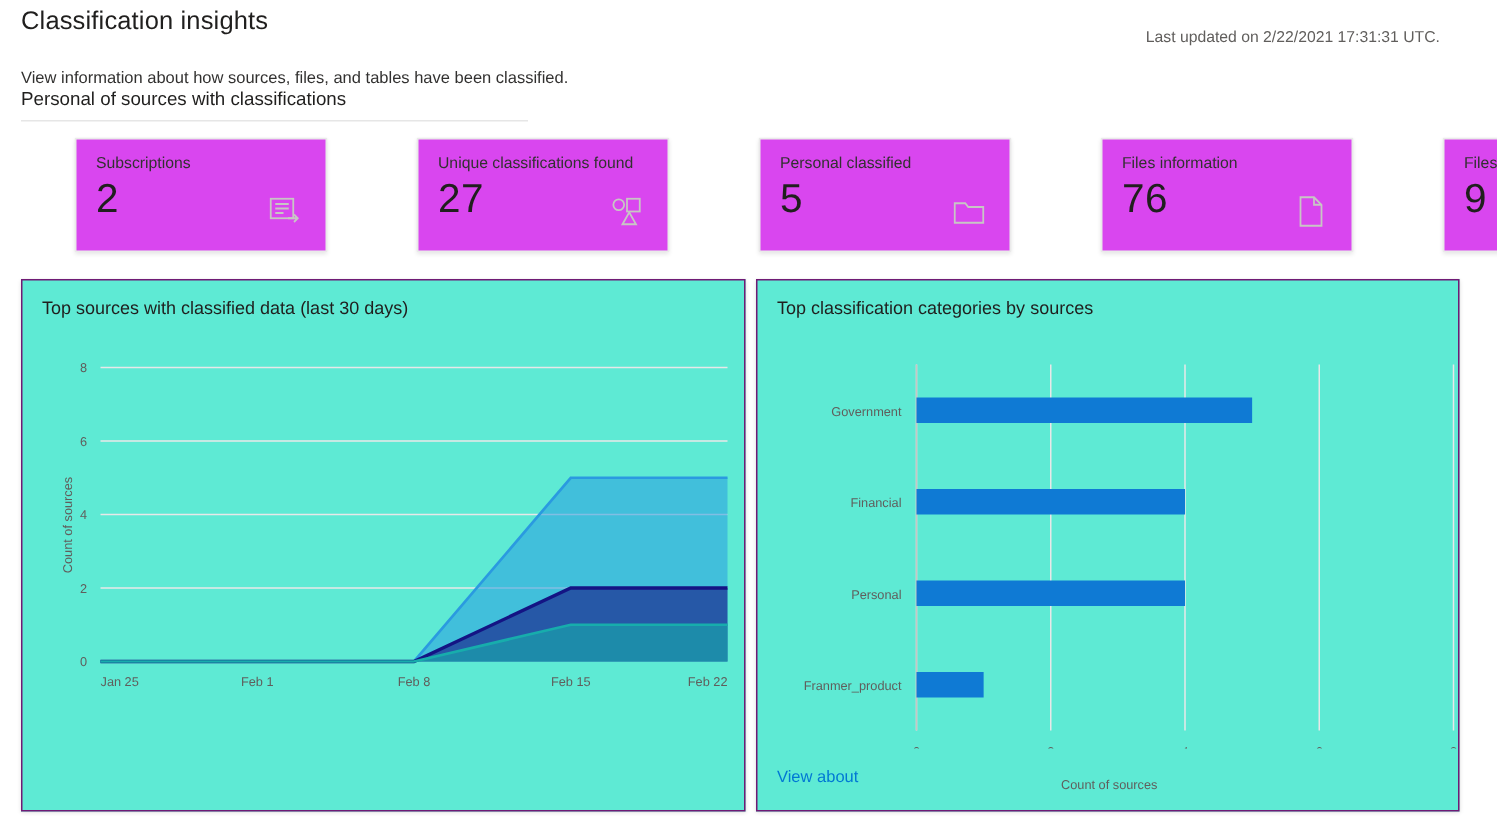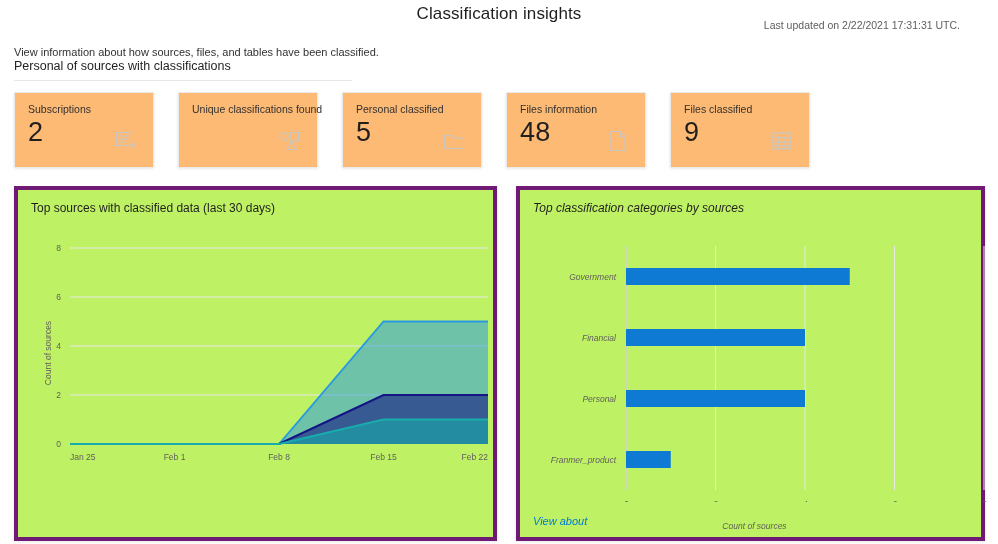--- a/index.html
+++ b/index.html
@@ -7,59 +7,60 @@
     width: 998px; height: 544px;
     background: #ffffff;
     font-family: "Liberation Sans", sans-serif;
     color: #323130;
     overflow: hidden;
   }
   .page { position: relative; width: 998px; height: 544px; }
 
   
   .header { position: absolute; left: 14px; top: 4px; right: 14px; }
-  .page-title { font-size: 17px; font-weight: 400; color: #201f1e; letter-spacing: .1px; text-align: center; }
+  .page-title { font-size: 17px; font-weight: 400; color: #201f1e; letter-spacing: .1px; }
   .page-subtitle { font-size: 11px; color: #323130; margin-top: 22px; }
   .last-updated {
     position: absolute; right: 38px; top: 19px;
     font-size: 10.5px; color: #605e5c; padding-left: 40px;
   }
 
   .section-title {
     position: absolute; left: 14px; top: 59px;
     font-size: 12.5px; color: #201f1e; font-weight: 400;
   }
   .section-rule {
     position: absolute; left: 14px; top: 80px; width: 338px;
     border-top: 1px solid #e6e6e6;
   }
 
   
   .cards { position: absolute; left: 14px; top: 92px; display: flex; gap: 24px; }
   .card {
-    width: 140px; height: 76px;
-    background: #fdba74;
+    width: 168px; height: 76px;
+    background: #d946ef;
     border: 1px solid #eaeaea;
     box-shadow: 0 1.2px 3px rgba(0,0,0,.11), 0 .3px .9px rgba(0,0,0,.07);
     padding: 10px 13px 0 13px;
     position: relative;
+    margin-left: 36px;
   }
   .card-label { font-size: 10.5px; color: #323130; white-space: nowrap; }
   .card-value { font-size: 27px; font-weight: 300; color: #201f1e; line-height: 1.05; margin-top: 3px; letter-spacing: .3px; }
   .card-icon { position: absolute; right: 15px; bottom: 14px; width: 24px; height: 24px; color: #c8c6c4; }
   .card-icon svg { display: block; width: 24px; height: 24px; }
 
   
   .panel {
-    position: absolute; background: #bef264;
-    border: 4px solid #701a75;
+    position: absolute; background: #5eead4;
+    border: 1px solid #701a75;
     box-shadow: 0 1.2px 3px rgba(0,0,0,.11), 0 .3px .9px rgba(0,0,0,.07);
   }
   .panel-left  { left: 14px;  top: 186px; width: 483px; height: 355px; }
-  .panel-right { left: 516px; top: 186px; width: 469px; height: 355px; font-style: italic; }
+  .panel-right { left: 504px; top: 186px; width: 469px; height: 355px; }
   .panel-title { position: absolute; left: 13px; top: 11px; font-size: 12px; color: #201f1e; }
 
   
   .area-wrap { position: absolute; left: 0; top: 40px; width: 483px; height: 240px; }
   .axis-y-title {
     position: absolute; left: -2px; top: 118px;
     font-size: 8.5px; color: #605e5c;
     transform: rotate(-90deg); transform-origin: center;
     white-space: nowrap;
   }
@@ -103,20 +104,21 @@
           <line x1="5.5" y1="7" x2="14.5" y2="7"></line>
           <line x1="5.5" y1="10" x2="14.5" y2="10"></line>
           <line x1="5.5" y1="13" x2="11" y2="13"></line>
           <path d="M14 16.5 h6 M18 14 l2.5 2.5 L18 19"></path>
         </svg>
       </div>
     </div>
 
     <div class="card">
       <div class="card-label">Unique classifications found</div>
+      <div class="card-value">27</div>
       <div class="card-icon">
         <svg viewBox="0 0 24 24" fill="none" stroke="#c8c6c4" stroke-width="1.2">
           <circle cx="6.5" cy="7.5" r="3.6"></circle>
           <rect x="12" y="3.5" width="8.5" height="8.5"></rect>
           <path d="M9 20.5 L13.5 12.5 L18 20.5 Z"></path>
         </svg>
       </div>
     </div>
 
     <div class="card">
@@ -124,21 +126,21 @@
       <div class="card-value">5</div>
       <div class="card-icon">
         <svg viewBox="0 0 24 24" fill="none" stroke="#c8c6c4" stroke-width="1.2">
           <path d="M2.5 6.5 h7 l2 2.5 h10 v10.5 h-19 Z"></path>
         </svg>
       </div>
     </div>
 
     <div class="card">
       <div class="card-label">Files information</div>
-      <div class="card-value">48</div>
+      <div class="card-value">76</div>
       <div class="card-icon">
         <svg viewBox="0 0 24 24" fill="none" stroke="#c8c6c4" stroke-width="1.2">
           <path d="M5 2.5 h9 l5 5 v14 h-14 Z"></path>
           <path d="M14 2.5 v5 h5"></path>
         </svg>
       </div>
     </div>
 
     <div class="card">
       <div class="card-label">Files classified</div>

